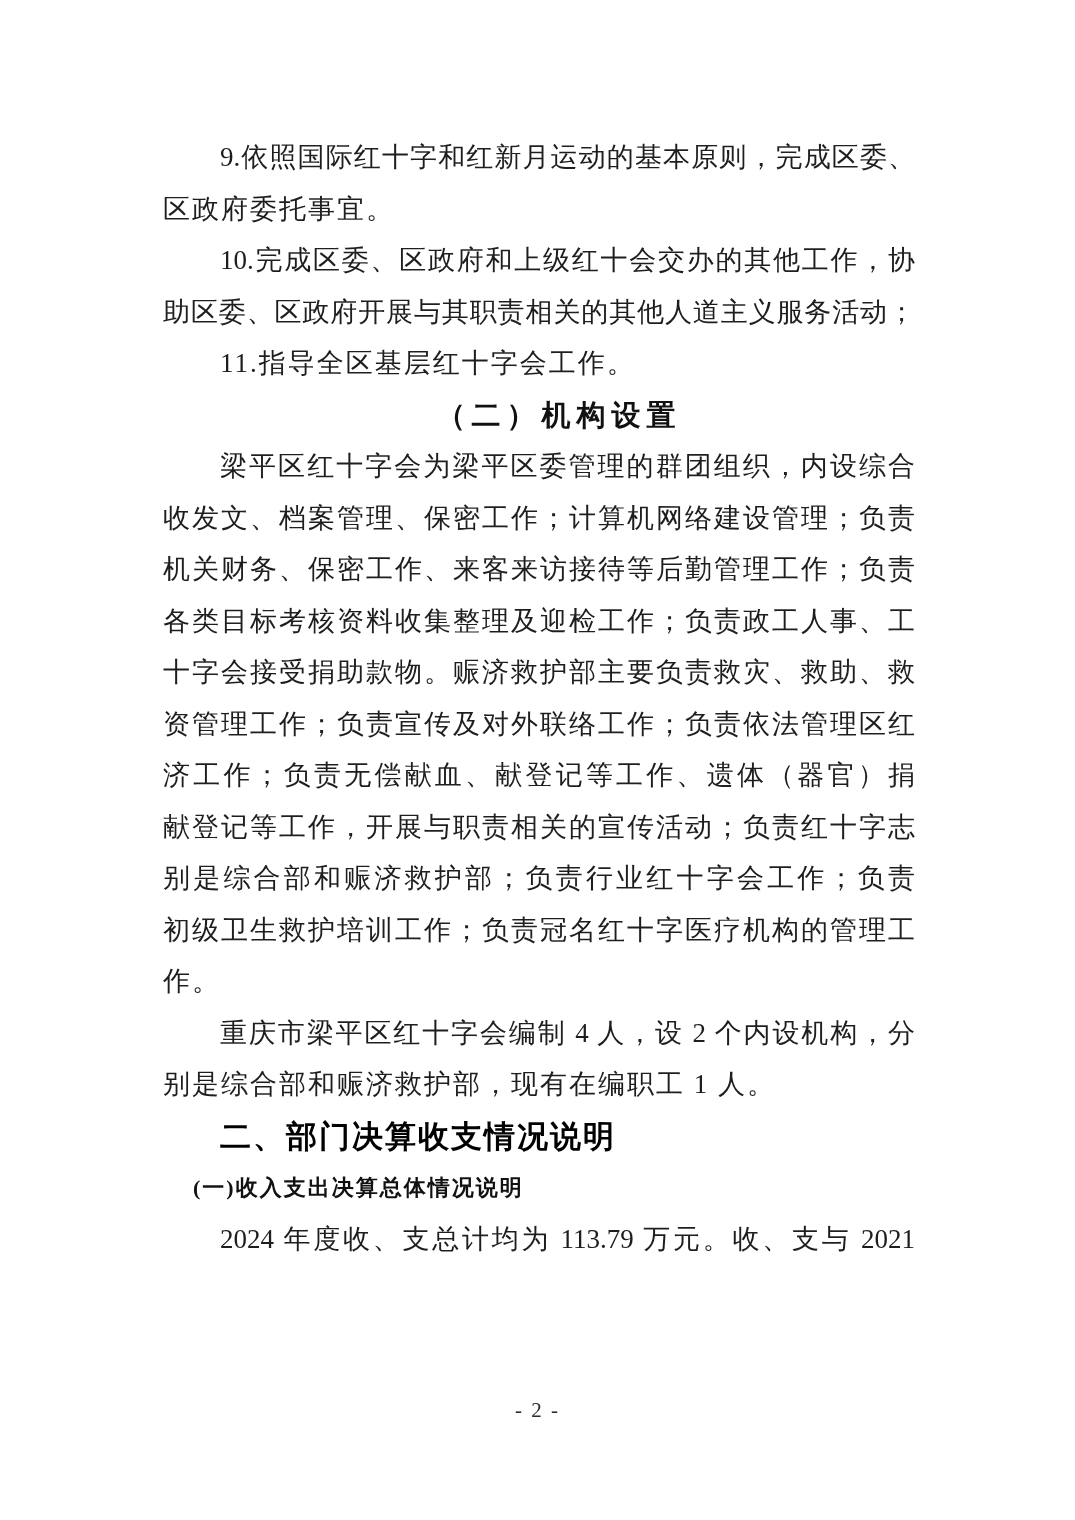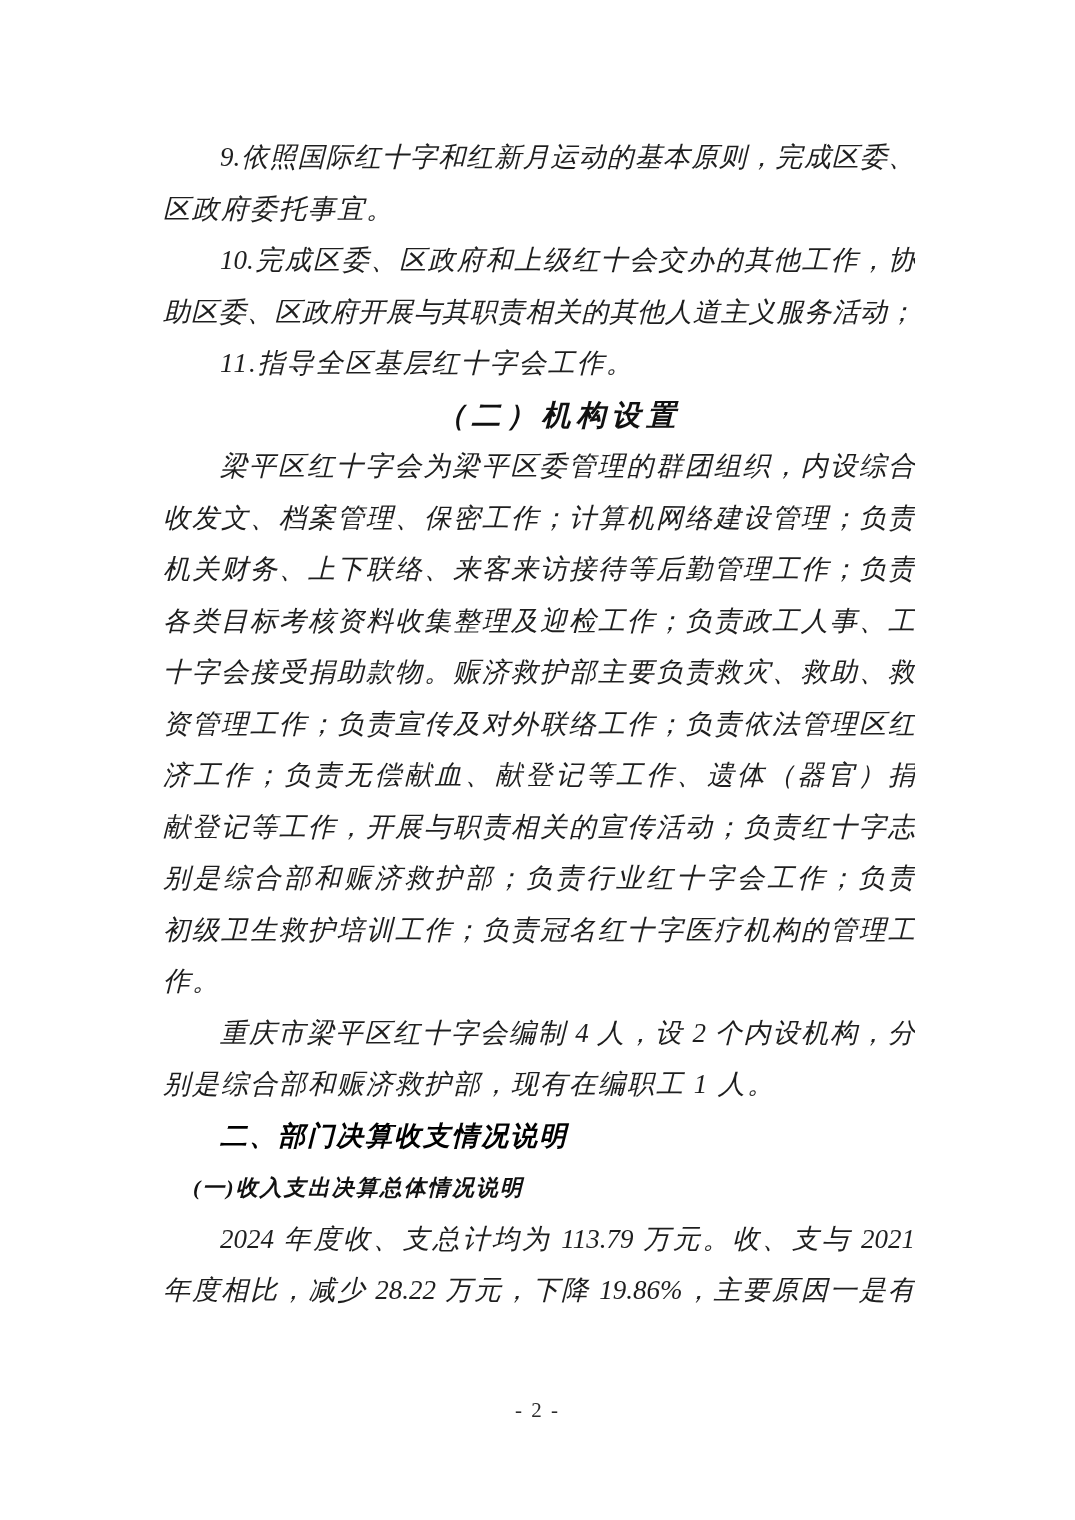--- a/index.html
+++ b/index.html
@@ -21,21 +21,20 @@
     left: 163px;
     top: 132px;
     width: 752px;
   }
   .line {
     font-size: 27px;
     line-height: 51.5px;
     height: 51.5px;
     overflow: hidden;
     white-space: nowrap;
-    font-style: italic;
   }
   .line:not(.stretch) {
     letter-spacing: 2px;
   }
   .line.stretch {
     white-space: normal;
     text-align: justify;
     text-align-last: justify;
     text-justify: inter-character;
   }
@@ -45,21 +44,21 @@
   .heading-kai {
     font-weight: bold;
     font-size: 29px;
     letter-spacing: 6px !important;
     color: #111111;
     text-align: center;
   }
   .heading-hei {
     font-family: "Liberation Sans", "DejaVu Sans", sans-serif;
     font-weight: bold;
-    font-size: 27px;
+    font-size: 31px;
     letter-spacing: 2px !important;
     color: #000000;
   }
   .heading-kai2 {
     font-weight: bold;
     font-size: 22px;
     letter-spacing: 2px !important;
     color: #111111;
   }
   .footer {
@@ -79,32 +78,31 @@
 <div class="page">
   <div class="content">
     <div class="line indent stretch">9.依照国际红十字和红新月运动的基本原则，完成区委、</div>
     <div class="line">区政府委托事宜。</div>
     <div class="line indent stretch">10.完成区委、区政府和上级红十会交办的其他工作，协</div>
     <div class="line stretch">助区委、区政府开展与其职责相关的其他人道主义服务活动；</div>
     <div class="line indent">11.指导全区基层红十字会工作。</div>
     <div class="line indent-k heading-kai">（二）机构设置</div>
     <div class="line indent stretch">梁平区红十字会为梁平区委管理的群团组织，内设综合</div>
     <div class="line stretch">收发文、档案管理、保密工作；计算机网络建设管理；负责</div>
-    <div class="line stretch">机关财务、上下联络、来客来访接待等后勤管理工作；负责</div>
+    <div class="line stretch">机关财务、保密工作、来客来访接待等后勤管理工作；负责</div>
     <div class="line stretch">各类目标考核资料收集整理及迎检工作；负责政工人事、工</div>
     <div class="line stretch">十字会接受捐助款物。赈济救护部主要负责救灾、救助、救</div>
     <div class="line stretch">资管理工作；负责宣传及对外联络工作；负责依法管理区红</div>
     <div class="line stretch">济工作；负责无偿献血、献登记等工作、遗体（器官）捐</div>
     <div class="line stretch">献登记等工作，开展与职责相关的宣传活动；负责红十字志</div>
     <div class="line stretch">别是综合部和赈济救护部；负责行业红十字会工作；负责</div>
     <div class="line stretch">初级卫生救护培训工作；负责冠名红十字医疗机构的管理工</div>
     <div class="line">作。</div>
     <div class="line indent stretch">重庆市梁平区红十字会编制 4 人，设 2 个内设机构，分</div>
     <div class="line">别是综合部和赈济救护部，现有在编职工 1 人。</div>
     <div class="line indent heading-hei">二、部门决算收支情况说明</div>
     <div class="line indent-s heading-kai2">(一)收入支出决算总体情况说明</div>
     <div class="line indent stretch">2024 年度收、支总计均为 113.79 万元。收、支与 2021</div>
-    <div class="line stretch">年度相比，减少 28.22 万元，下降 19.86%，主要原因一是有</div>
   </div>
   <div class="footer">
     <span>- 2 -</span>
   </div>
 </div>
 
 </body></html>

